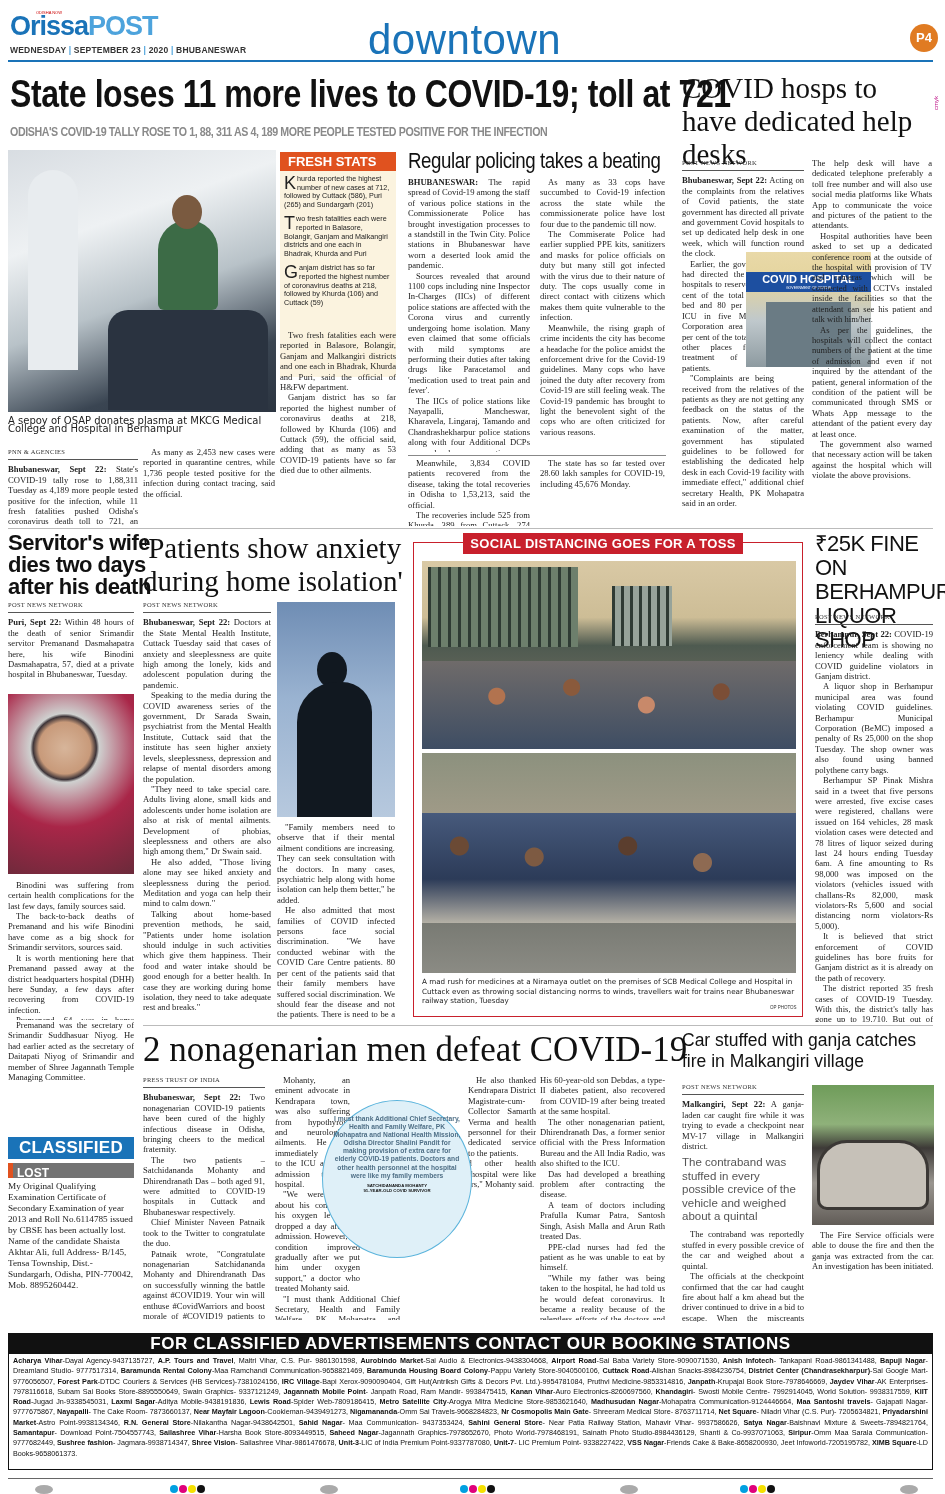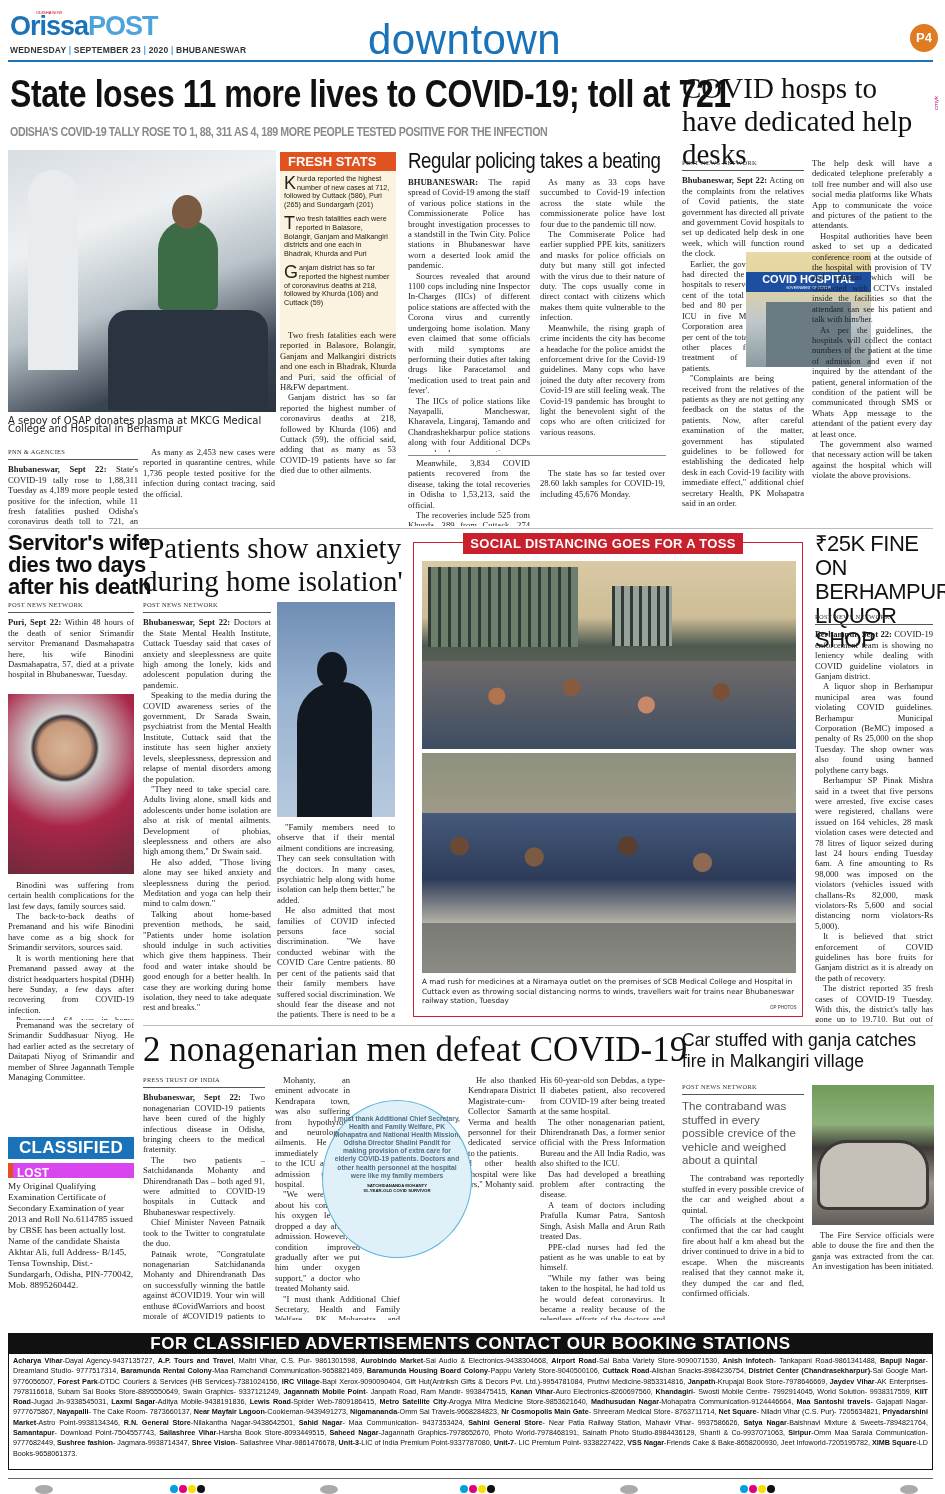--- a/index.html
+++ b/index.html
@@ -74,21 +74,21 @@
 <div class="col body" style="left:540px;top:177px;width:125px;height:275px;overflow:hidden;">
   <p>As many as 33 cops have succumbed to Covid-19 infection across the state while the commissionerate police have lost four due to the pandemic till now.</p>
   <p>The Commiserate Police had earlier supplied PPE kits, sanitizers and masks for police officials on duty but many still got infected with the virus due to their nature of duty. The cops usually come in direct contact with citizens which makes them quite vulnerable to the infection.</p>
   <p>Meanwhile, the rising graph of crime incidents the city has become a headache for the police amidst the enforcement drive for the Covid-19 guidelines. Many cops who have joined the duty after recovery from Covid-19 are still feeling weak. The Covid-19 pandemic has brought to light the benevolent sight of the cops who are often criticized for various reasons.</p>
 </div>
 <div class="abs" style="left:408px;top:455px;width:258px;height:1px;background:#888;"></div>
 <div class="col body" style="left:408px;top:458px;width:122px;height:68px;overflow:hidden;">
   <p>Meanwhile, 3,834 COVID patients recovered from the disease, taking the total recoveries in Odisha to 1,53,213, said the official.</p>
   <p>The recoveries include 525 from Khurda, 389 from Cuttack, 274 from Puri, 210 from Angul and 190 from Bargarh.</p>
 </div>
-<div class="col body" style="left:540px;top:458px;width:125px;height:68px;overflow:hidden;margin-top:10px;">
+<div class="col body" style="left:540px;top:458px;width:125px;height:68px;overflow:hidden;">
   <p>The state has so far tested over 28.60 lakh samples for COVID-19, including 45,676 Monday.</p>
 </div>
 
 <div class="abs serif" style="left:682px;top:72px;width:245px;font-size:29px;line-height:33px;color:#111;">COVID hosps to have dedicated help desks</div>
 <div class="col body" style="left:682px;top:158px;width:122px;height:352px;overflow:hidden;">
   <div class="byline">POST NEWS NETWORK</div>
   <p class="lead"><b class="dl">Bhubaneswar, Sept 22:</b> <span>Acting on the complaints from the relatives of Covid patients, the state government has directed all private and government Covid hospitals to set up dedicated help desk in one week, which will function round the clock.</span></p>
   <div style="float:right;width:70px;height:115px;margin:2px -44px 2px 4px;"></div>
   <p>Earlier, the government had directed the private hospitals to reserve 50 per cent of the total general bed and 80 per cent of ICU in five Municipal Corporation area and 10 per cent of the total bed in other places for the treatment of Covid patients.</p>
   <p>"Complaints are being received from the relatives of the patients as they are not getting any feedback on the status of the patients. Now, after careful examination of the matter, government has stipulated guidelines to be followed for establishing the dedicated help desk in each Covid-19 facility with immediate effect," additional chief secretary Health, PK Mohapatra said in an order.</p>
@@ -194,28 +194,29 @@
   <p>"While my father was being taken to the hospital, he had told us he would defeat coronavirus. It became a reality because of the relentless efforts of the doctors and the nurses," Das's daughter Debadatta said.</p>
 </div>
 
 <div class="abs sans" style="left:322px;top:1100px;width:150px;height:158px;border-radius:50%;background:#dff0f8;border:1.5px solid #5bb4dc;padding:14px 10px 0;text-align:center;">
   <div style="font-size:6.7px;line-height:8.1px;font-weight:bold;color:#4f6f86;">I must thank Additional Chief Secretary, Health and Family Welfare, PK Mohapatra and National Health Mission, Odisha Director Shalini Pandit for making provision of extra care for elderly COVID-19 patients. Doctors and other health personnel at the hospital were like my family members</div>
   <div style="font-size:4.3px;font-weight:bold;margin-top:3px;color:#111;">SATCHIDANANDA MOHANTY</div>
   <div style="font-size:4.3px;font-weight:bold;color:#111;">91-YEAR-OLD COVID SURVIVOR</div>
 </div>
 
 <div class="abs sans" style="left:8px;top:1137px;width:126px;height:22px;background:#1a73b8;color:#fff;font-weight:bold;font-size:17px;line-height:22px;text-align:center;letter-spacing:.3px;">CLASSIFIED</div>
-<div class="abs sans" style="left:8px;top:1163px;width:126px;height:15px;background:#d946ef;border-left:5px solid #e0521f;">
+<div class="abs sans" style="left:8px;top:1163px;width:126px;height:15px;background:#737373;border-left:5px solid #e0521f;">
   <span style="color:#fff;font-weight:bold;font-size:12px;line-height:15px;padding-left:4px;">LOST</span>
 </div>
 <div class="abs serif" style="left:8px;top:1181px;width:128px;font-size:9.2px;line-height:11px;color:#222;">My Original Qualifying Examination Certificate of Secondary Examination of year 2013 and Roll No.6114785 issued by CBSE has been actually lost. Name of the candidate Shaista Akhtar Ali, full Address- B/145, Tensa Township, Dist.-Sundargarh, Odisha, PIN-770042, Mob. 8895260442.</div>
 
 <div class="abs sans" style="left:682px;top:1030px;width:255px;font-size:17.5px;line-height:21px;color:#111;">Car stuffed with ganja catches fire in Malkangiri village</div>
 <div class="col body" style="left:682px;top:1082px;width:122px;height:240px;overflow:hidden;">
   <div class="byline">POST NEWS NETWORK</div>
+  <p class="lead"><b class="dl">Malkangiri, Sept 22:</b> <span>A ganja-laden car caught fire while it was trying to evade a checkpoint near MV-17 village in Malkangiri district.</span></p>
   <div class="sans" style="font-size:11.5px;line-height:13.4px;color:#555;margin:5px 0 6px;text-align:left;">The contraband was stuffed in every possible crevice of the vehicle and weighed about a quintal</div>
   <p>The contraband was reportedly stuffed in every possible crevice of the car and weighed about a quintal.</p>
   <p>The officials at the checkpoint confirmed that the car had caught fire about half a km ahead but the driver continued to drive in a bid to escape. When the miscreants realised that they cannot make it, they dumped the car and fled, confirmed officials.</p>
 </div>
 <div class="abs photo" style="left:812px;top:1085px;width:122px;height:140px;background:linear-gradient(180deg,#6f9c5a 0%,#8fb17a 28%,#3d3a37 45%,#9a9690 70%,#615c57 100%);">
   <div class="abs" style="left:5px;top:55px;width:112px;height:70px;border-radius:30px 30px 10px 10px;background:#c6c1b8;border:3px solid #3b3835;"></div>
 </div>
 <div class="col body" style="left:812px;top:1230px;width:122px;height:92px;overflow:hidden;">
   <p>The Fire Service officials were able to douse the fire and then the ganja was extracted from the car. An investigation has been initiated.</p>
 </div>

